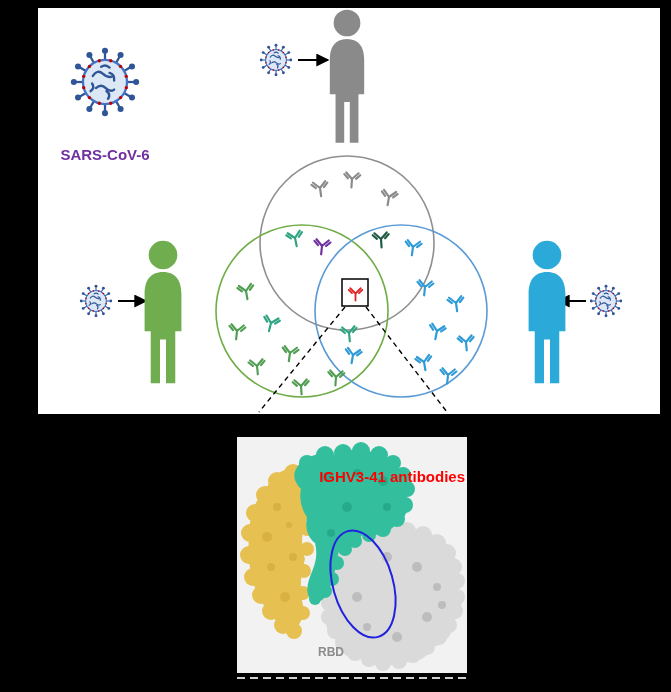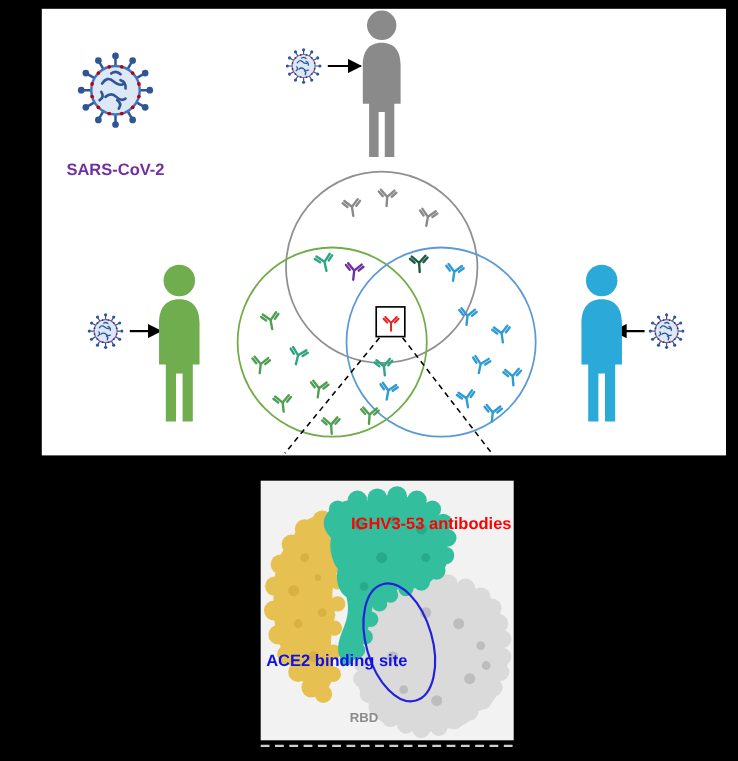--- a/index.html
+++ b/index.html
@@ -332,18 +332,17 @@
   <span class="ab ab-blue" style="left:466px;top:342px"><svg viewBox="0 0 24 24" style="transform:rotate(-5deg)">
         <use href="#antibody-shape"></use>
       </svg></span>
   <span class="ab ab-blue" style="left:424px;top:362px"><svg viewBox="0 0 24 24" style="transform:rotate(-10deg)">
         <use href="#antibody-shape"></use>
       </svg></span>
   <span class="ab ab-blue" style="left:448px;top:375px"><svg viewBox="0 0 24 24" style="transform:rotate(6deg)">
         <use href="#antibody-shape"></use>
       </svg></span>
 
-  <div class="fig-label virus-label">SARS-CoV-2</div>
-  <div class="fig-label label-red" style="right:206px;top:468px">IGHV3-53 antibodies</div>
-  <div class="fig-label label-blue" style="left:242px;top:592px">ACE2 binding site</div>
+  <div class="fig-label virus-label">SARS-CoV-6</div>
+  <div class="fig-label label-red" style="right:206px;top:468px">IGHV3-41 antibodies</div>
   <div class="fig-label label-gray" style="left:318px;top:645px">RBD</div>
 
 </div>
 
 </body></html>

